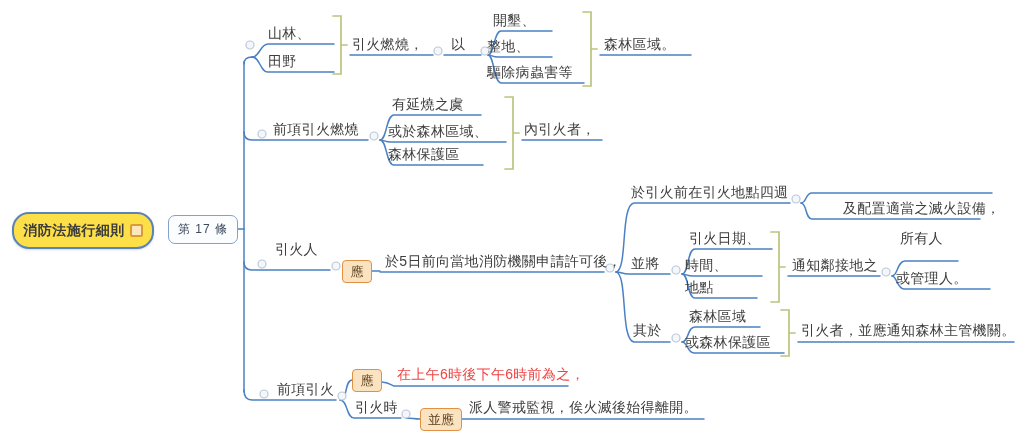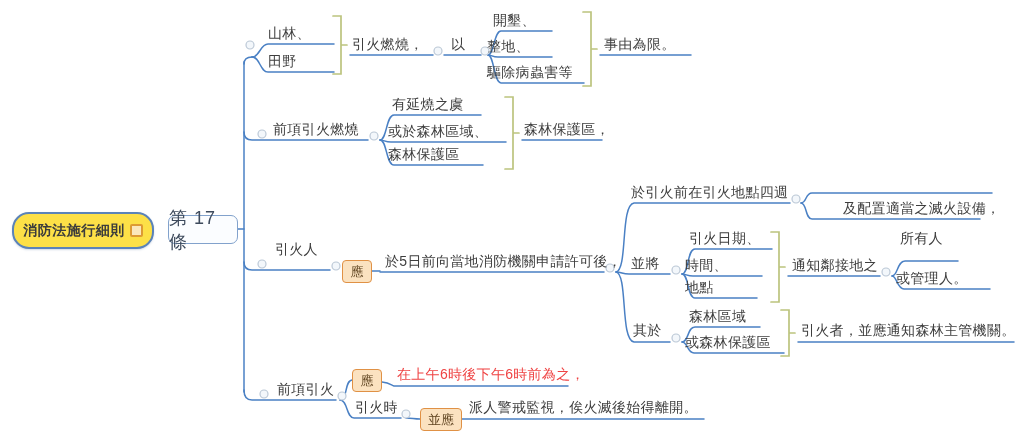--- a/index.html
+++ b/index.html
@@ -10,21 +10,21 @@
   .t.red{color:#ef4444;}
   .root-box{position:absolute;left:12px;top:212px;width:138px;height:33px;
             border:2px solid #5b83b8;border-radius:17px;background:#fde047;
             display:flex;align-items:center;justify-content:center;gap:5px;
             box-shadow:0 1px 2px rgba(80,110,160,.25);}
   .root-box span.lbl{font-size:14px;font-weight:bold;color:#3c3c3c;letter-spacing:.5px;}
   .marker{display:inline-block;width:9px;height:9px;border:2px solid #dd9a34;border-radius:2px;background:#fbe7bb;}
   .article-box{position:absolute;left:168px;top:215px;width:68px;height:27px;
             border:1.5px solid #82a2cc;border-radius:7px;background:#fbfdff;
             display:flex;align-items:center;justify-content:center;
-            font-size:18px;color:#3d4a5c;letter-spacing:1px;}
+            font-size:12px;color:#3d4a5c;letter-spacing:1px;}
   .obox{position:absolute;height:21px;border:1.5px solid #e09145;border-radius:4px;background:#fbe2c0;
         display:flex;align-items:center;justify-content:center;font-size:13px;color:#5f4420;}
 </style>
 </head>
 <body>
 
 <div id="canvas">
 
   <svg id="wires" width="1024" height="440" viewBox="0 0 1024 440">
     <g stroke="#4a80c4" stroke-width="1.5" fill="none" stroke-linecap="round">
@@ -105,27 +105,27 @@
   </div>
   <div class="article-box">第 17 條</div>
 
   <div class="t" style="left:268px;top:25px">山林、</div>
   <div class="t" style="left:268px;top:53px">田野</div>
   <div class="t" style="left:352px;top:36px">引火燃燒，</div>
   <div class="t" style="left:451px;top:36px">以</div>
   <div class="t" style="left:493px;top:12px">開墾、</div>
   <div class="t" style="left:487px;top:38px">整地、</div>
   <div class="t" style="left:487px;top:64px">驅除病蟲害等</div>
-  <div class="t" style="left:604px;top:36px">事由為限。</div>
+  <div class="t" style="left:604px;top:36px">森林區域。</div>
 
   <div class="t" style="left:273px;top:121px">前項引火燃燒</div>
   <div class="t" style="left:392px;top:96px">有延燒之虞</div>
   <div class="t" style="left:388px;top:123px">或於森林區域、</div>
   <div class="t" style="left:388px;top:146px">森林保護區</div>
-  <div class="t" style="left:524px;top:121px">森林保護區，</div>
+  <div class="t" style="left:524px;top:121px">內引火者，</div>
 
   <div class="t" style="left:275px;top:241px">引火人</div>
   <div class="obox" style="left:342px;top:260px;width:28px">應</div>
   <div class="t" style="left:385px;top:253px">於5日前向當地消防機關申請許可後，</div>
   <div class="t" style="left:631px;top:184px">於引火前在引火地點四週</div>
   <div class="t" style="left:843px;top:200px">及配置適當之滅火設備，</div>
   <div class="t" style="left:631px;top:255px">並將</div>
   <div class="t" style="left:689px;top:230px">引火日期、</div>
   <div class="t" style="left:685px;top:257px">時間、</div>
   <div class="t" style="left:685px;top:279px">地點</div>

